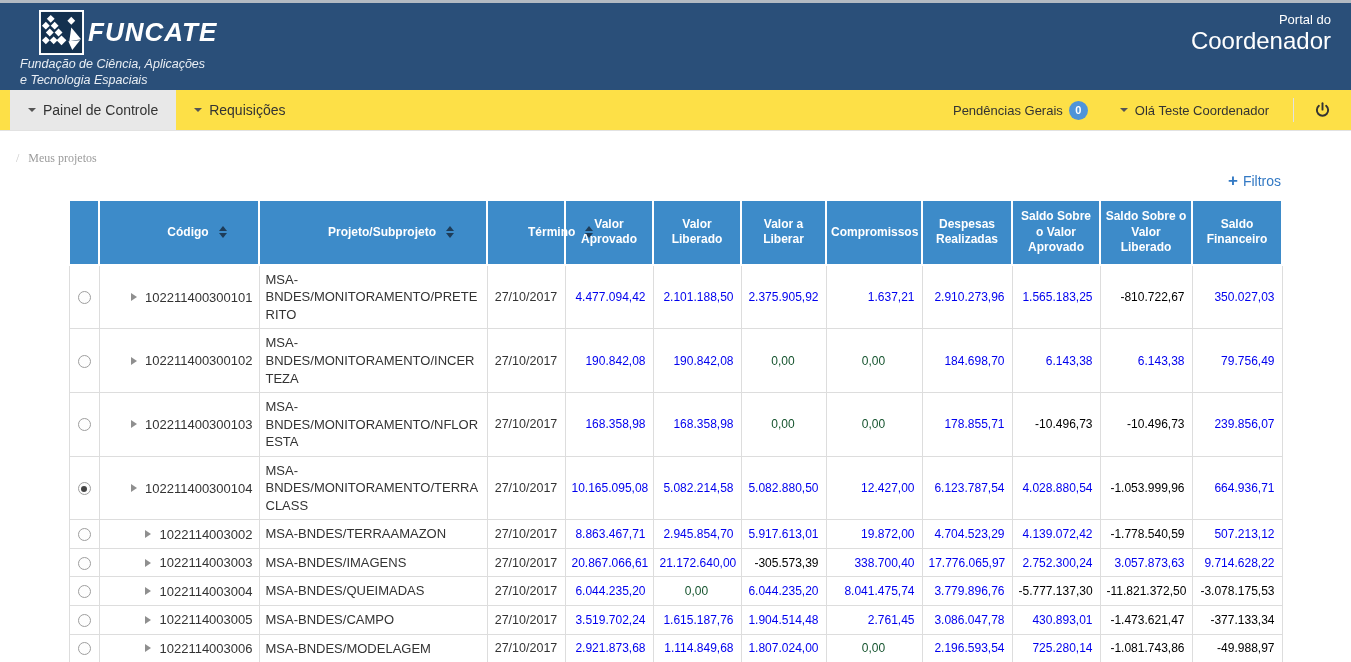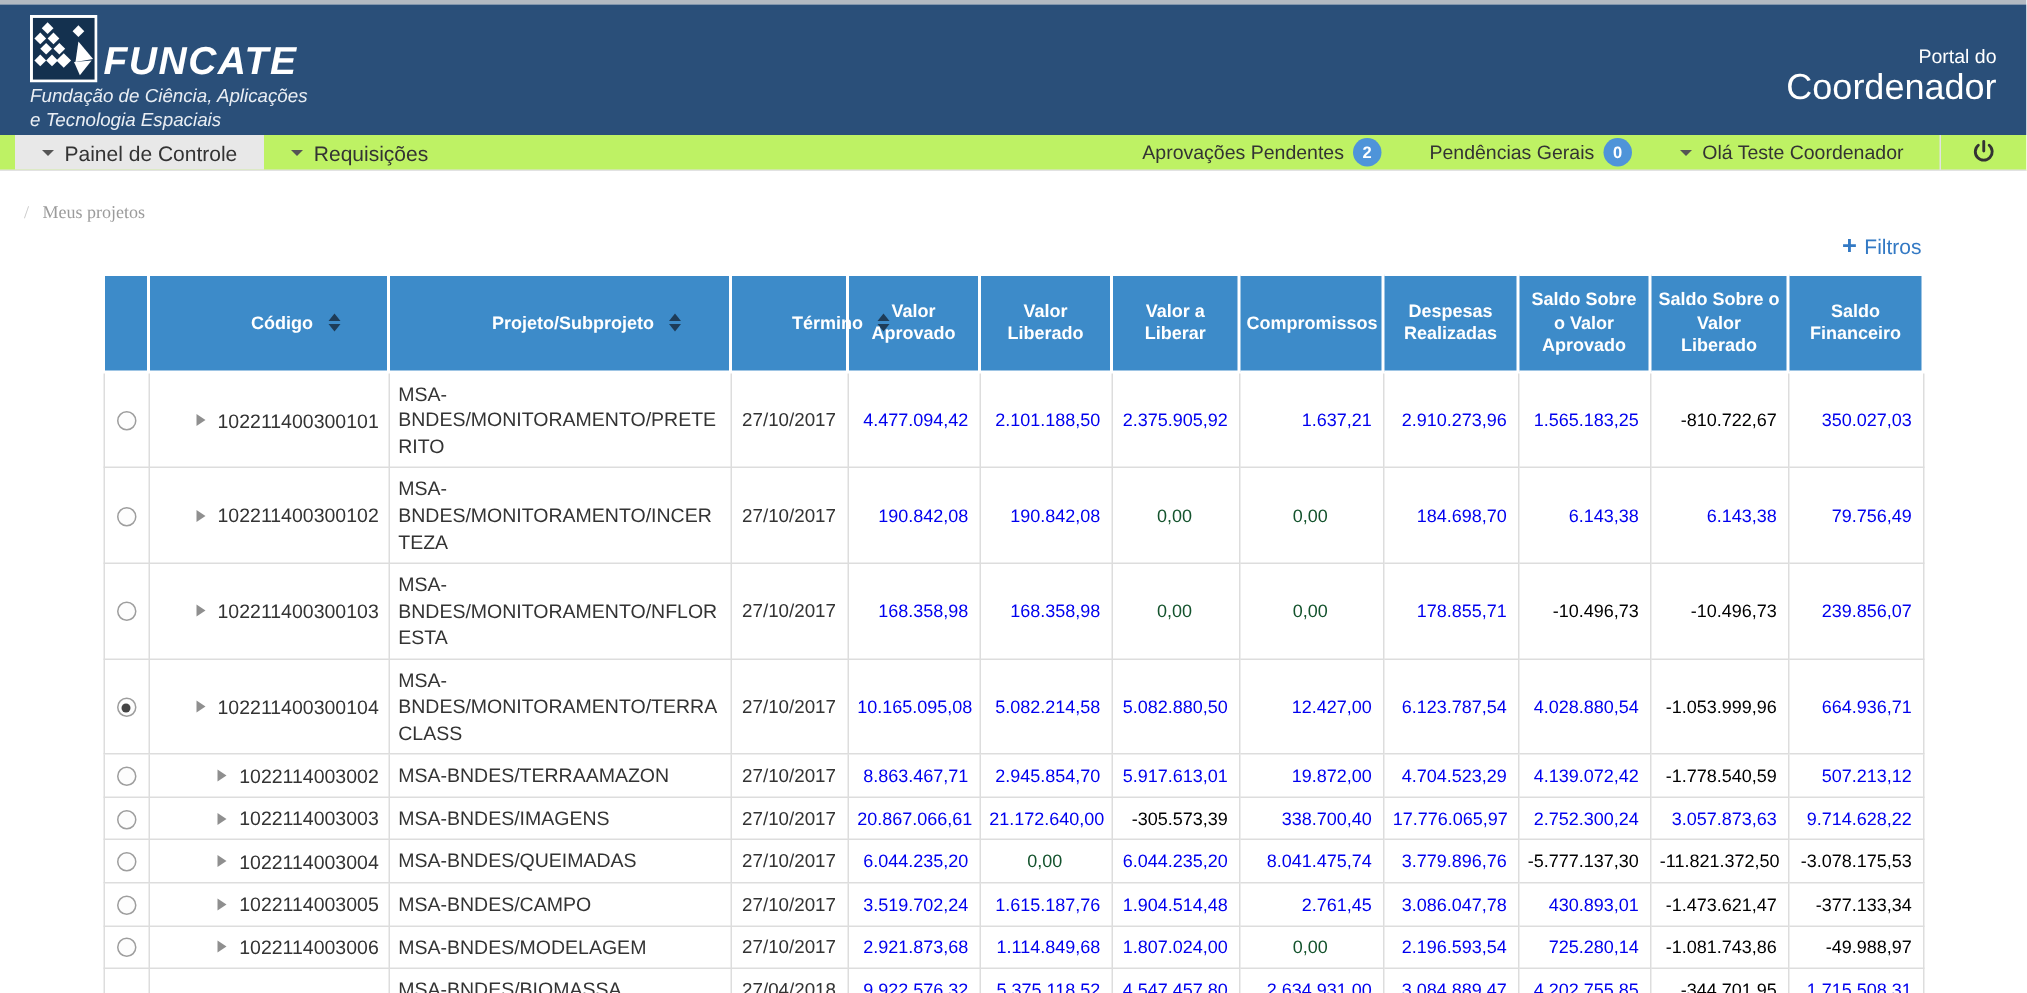--- a/index.html
+++ b/index.html
@@ -19,36 +19,36 @@
     height: 87px;
     background: #2a4f79;
     color: #fff;
     display: flex;
     align-items: stretch;
     justify-content: space-between;
     padding: 0 20px 0 20px;
     flex: 0 0 auto;
   }
   .brand { display: flex; flex-direction: column; padding-top: 7px; }
-  .brand-top { display: flex; align-items: flex-end; }
+  .brand-top { display: flex; align-items: center; margin-left: 19px; }
   .logo-box { width: 45px; height: 45px; flex: 0 0 auto; }
   .brand-name {
     font-size: 26px; font-weight: bold; font-style: italic;
     letter-spacing: 1px; margin-left: 4px; line-height: 1;
     padding-bottom: 2px;
   }
   .brand-sub { font-size: 12.5px; font-style: italic; line-height: 1.15; margin-top: 2px; color: #e9eef4; }
-  .portal { text-align: right; padding-top: 28px; }
+  .portal { text-align: right; padding-top: 10px; }
   .portal-line1 { font-size: 13px; line-height: 1.1; }
   .portal-line2 { font-size: 24px; line-height: 1.15; }
 
   
   .nav-bar {
-    height: 24px;
-    background: #bef264;
+    height: 41px;
+    background: #fde047;
     border-bottom: 1px solid #e2e2e2;
     display: flex;
     align-items: stretch;
     justify-content: space-between;
     flex: 0 0 auto;
     padding-right: 14px;
   }
   .nav-left { display: flex; align-items: stretch; padding-left: 10px; }
   .nav-item {
     display: flex; align-items: center;
@@ -183,24 +183,20 @@
       <span class="caret-down"></span>
       <span>Painel de Controle</span>
     </div>
     <div class="nav-item">
       <span class="caret-down"></span>
       <span>Requisições</span>
     </div>
   </div>
   <div class="nav-right">
     <div class="nav-link">
-      <span>Aprovações Pendentes</span>
-      <span class="badge">2</span>
-    </div>
-    <div class="nav-link">
       <span>Pendências Gerais</span>
       <span class="badge">0</span>
     </div>
     <div class="nav-link">
       <span class="caret-down"></span>
       <span>Olá Teste Coordenador</span>
     </div>
     <div class="power-btn">
       <svg width="17" height="17" viewBox="0 0 16 16">
         <path d="M8 1.2 L8 7.2" stroke="#333" stroke-width="1.8" fill="none" stroke-linecap="round"></path>

